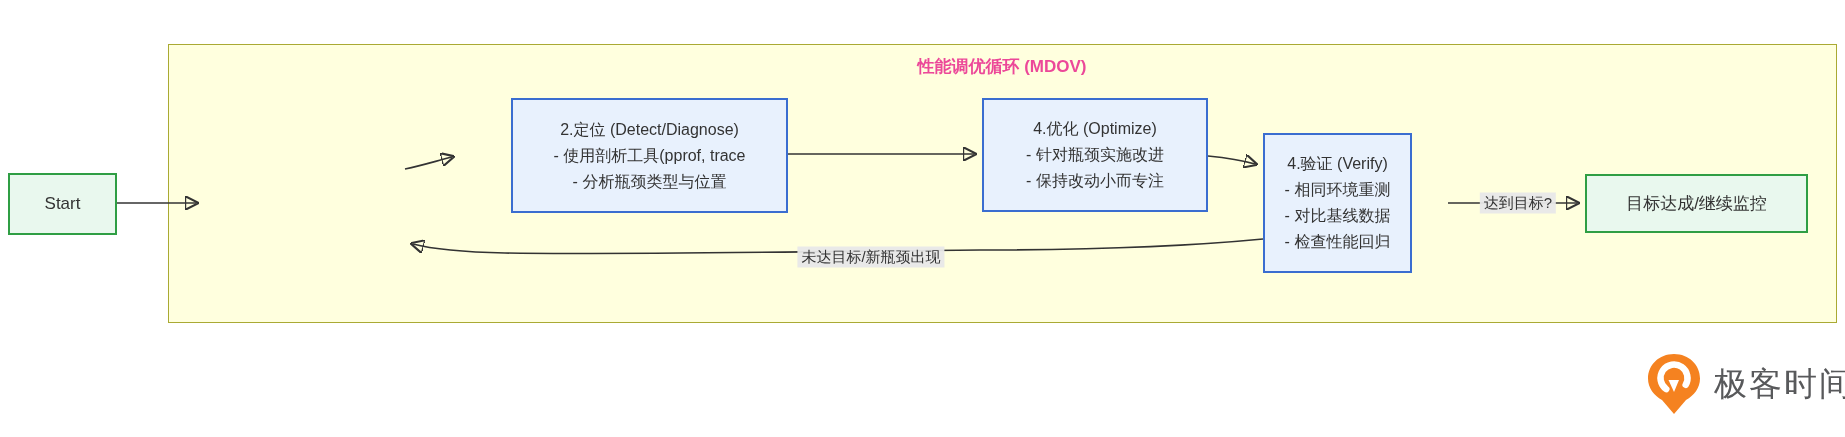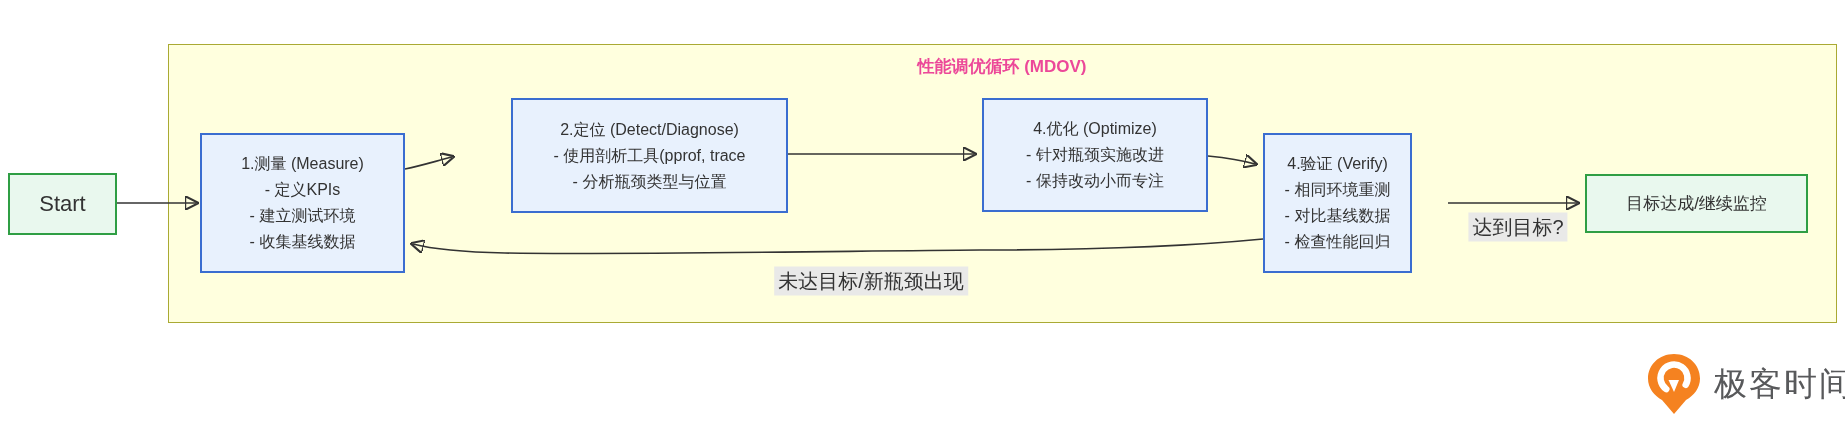--- a/index.html
+++ b/index.html
@@ -20,34 +20,34 @@
   .node {
     position: absolute; display: flex; flex-direction: column;
     align-items: center; justify-content: center;
     text-align: center; font-size: 16px; line-height: 26px; color: #333;
     white-space: nowrap;
   }
   .node.blue { background: #e8f1fd; border: 2px solid #3a6dd0; }
   .node.green { background: #e9f8ee; border: 2px solid #2f9e44; }
   .node .line { display: block; }
 
-  #node-start   { left: 8px;    top: 173px; width: 109px; height: 62px; font-size: 22px; justify-content: center; }
+  #node-start   { left: 8px;    top: 173px; width: 109px; height: 62px; font-size: 17px; justify-content: center; }
   #node-measure { left: 200px;  top: 133px; width: 205px; height: 140px; }
   #node-detect  { left: 490px;  top: 98px;  width: 277px; height: 115px; margin-left: 21px; }
   #node-optimize{ left: 982px;  top: 98px;  width: 226px; height: 114px; }
   #node-verify  { left: 1263px; top: 133px; width: 149px; height: 140px; }
   #node-done    { left: 1585px; top: 174px; width: 223px; height: 59px; font-size: 17px; }
 
   svg.edges { position: absolute; left: 0; top: 0; width: 1845px; height: 437px; pointer-events: none; }
   svg.edges path { fill: none; stroke: #333333; stroke-width: 1.6px; }
 
   .edge-label {
     position: absolute; transform: translate(-50%, -50%);
     background: rgba(232,232,232,0.95); padding: 1px 4px;
-    font-size: 20px; color: #333; white-space: nowrap; margin-top: 24px;
+    font-size: 15px; color: #333; white-space: nowrap;
   }
   #label-goal   { left: 1518px; top: 203px; }
   #label-missed { left: 871px;  top: 257px; }
 
   .logo { position: absolute; left: 1644px; top: 352px; display: flex; align-items: center; }
   .logo-icon { width: 60px; height: 64px; }
   .logo-text {
     margin-left: 10px; font-size: 33px; color: #58595b; letter-spacing: 2px;
     font-weight: 500; line-height: 60px; white-space: nowrap;
   }
@@ -71,26 +71,20 @@
     <path d="M755 154 L974 154" marker-end="url(#arrow)"></path>
     <path d="M1208 156 C 1228 158, 1241 160, 1255 164" marker-end="url(#arrow)"></path>
     <path d="M1448 203 L1577 203" marker-end="url(#arrow)"></path>
     <path d="M1263 239 C 1180 247, 1080 250, 980 250 C 850 251, 610 255, 505 253 C 460 252, 432 249, 413 244" marker-end="url(#arrow)"></path>
   </svg>
 
   <div id="node-start" class="node green">
     <span class="line">Start</span>
   </div>
 
-  <div id="node-measure" class="node blue">
-    <span class="line">1.测量 (Measure)</span>
-    <span class="line">- 定义KPIs</span>
-    <span class="line">- 建立测试环境</span>
-    <span class="line">- 收集基线数据</span>
-  </div>
 
   <div id="node-detect" class="node blue">
     <span class="line">2.定位 (Detect/Diagnose)</span>
     <span class="line">- 使用剖析工具(pprof, trace</span>
     <span class="line">- 分析瓶颈类型与位置</span>
   </div>
 
   <div id="node-optimize" class="node blue">
     <span class="line">4.优化 (Optimize)</span>
     <span class="line">- 针对瓶颈实施改进</span>

